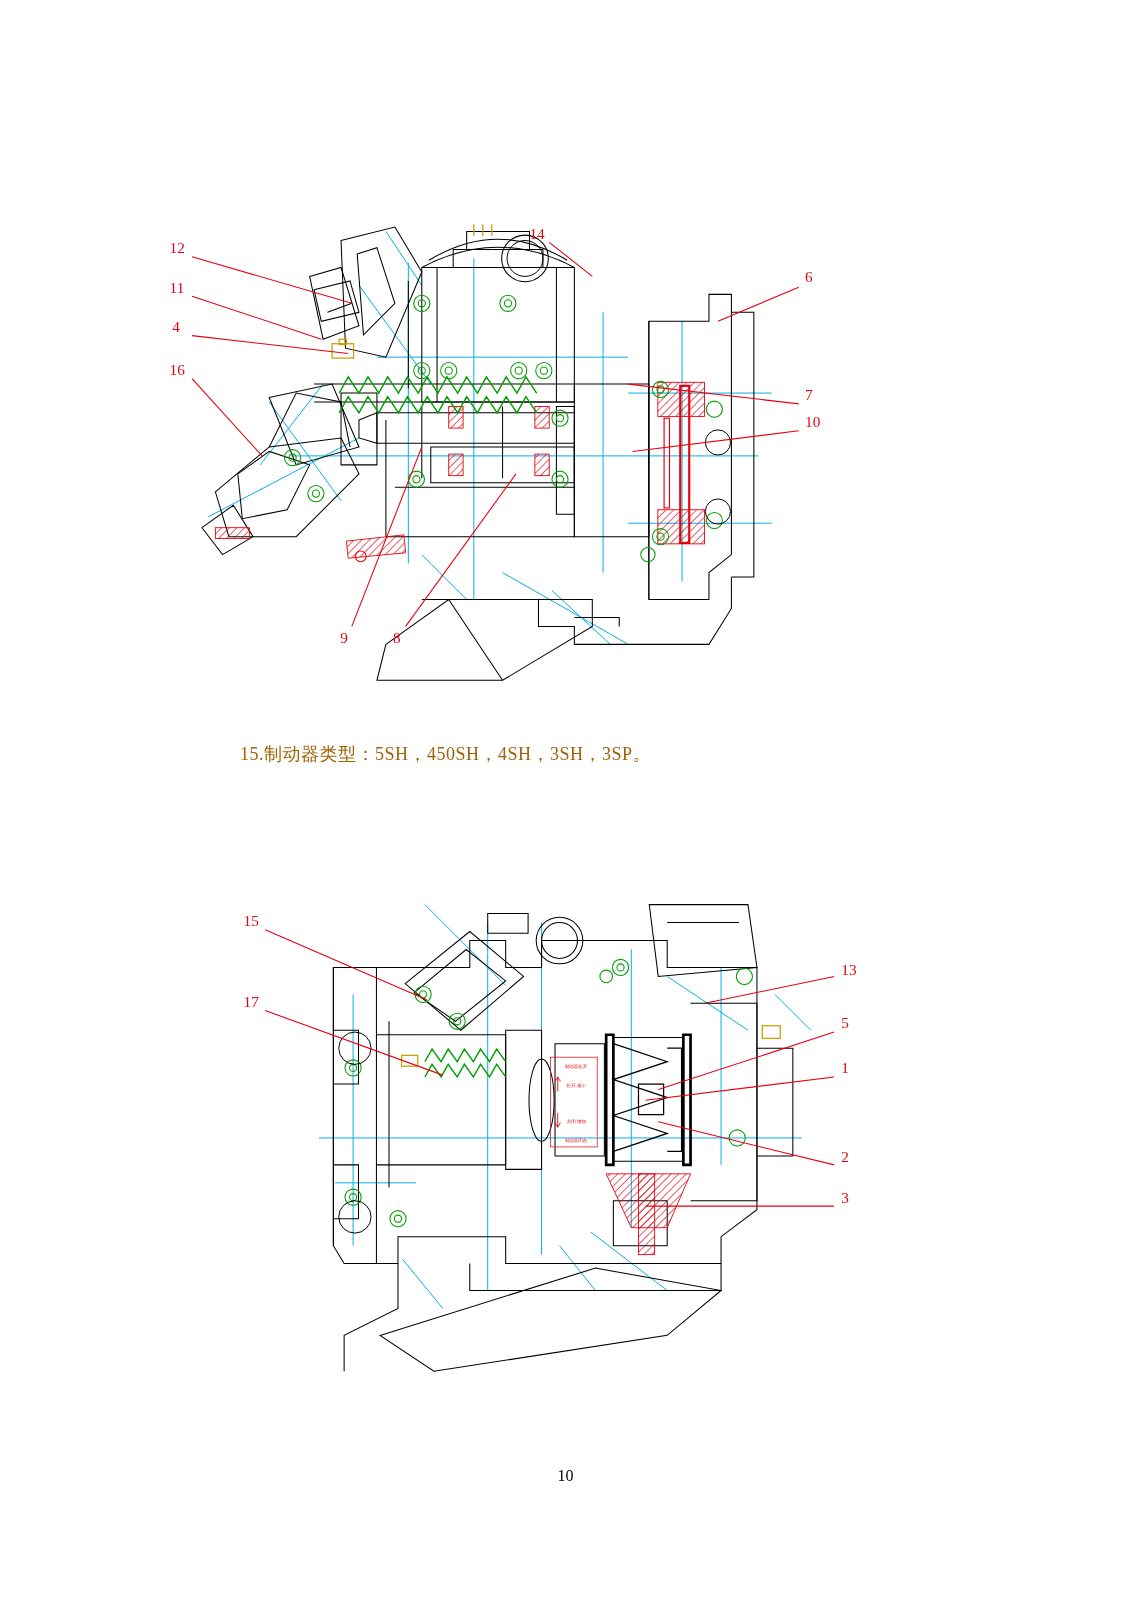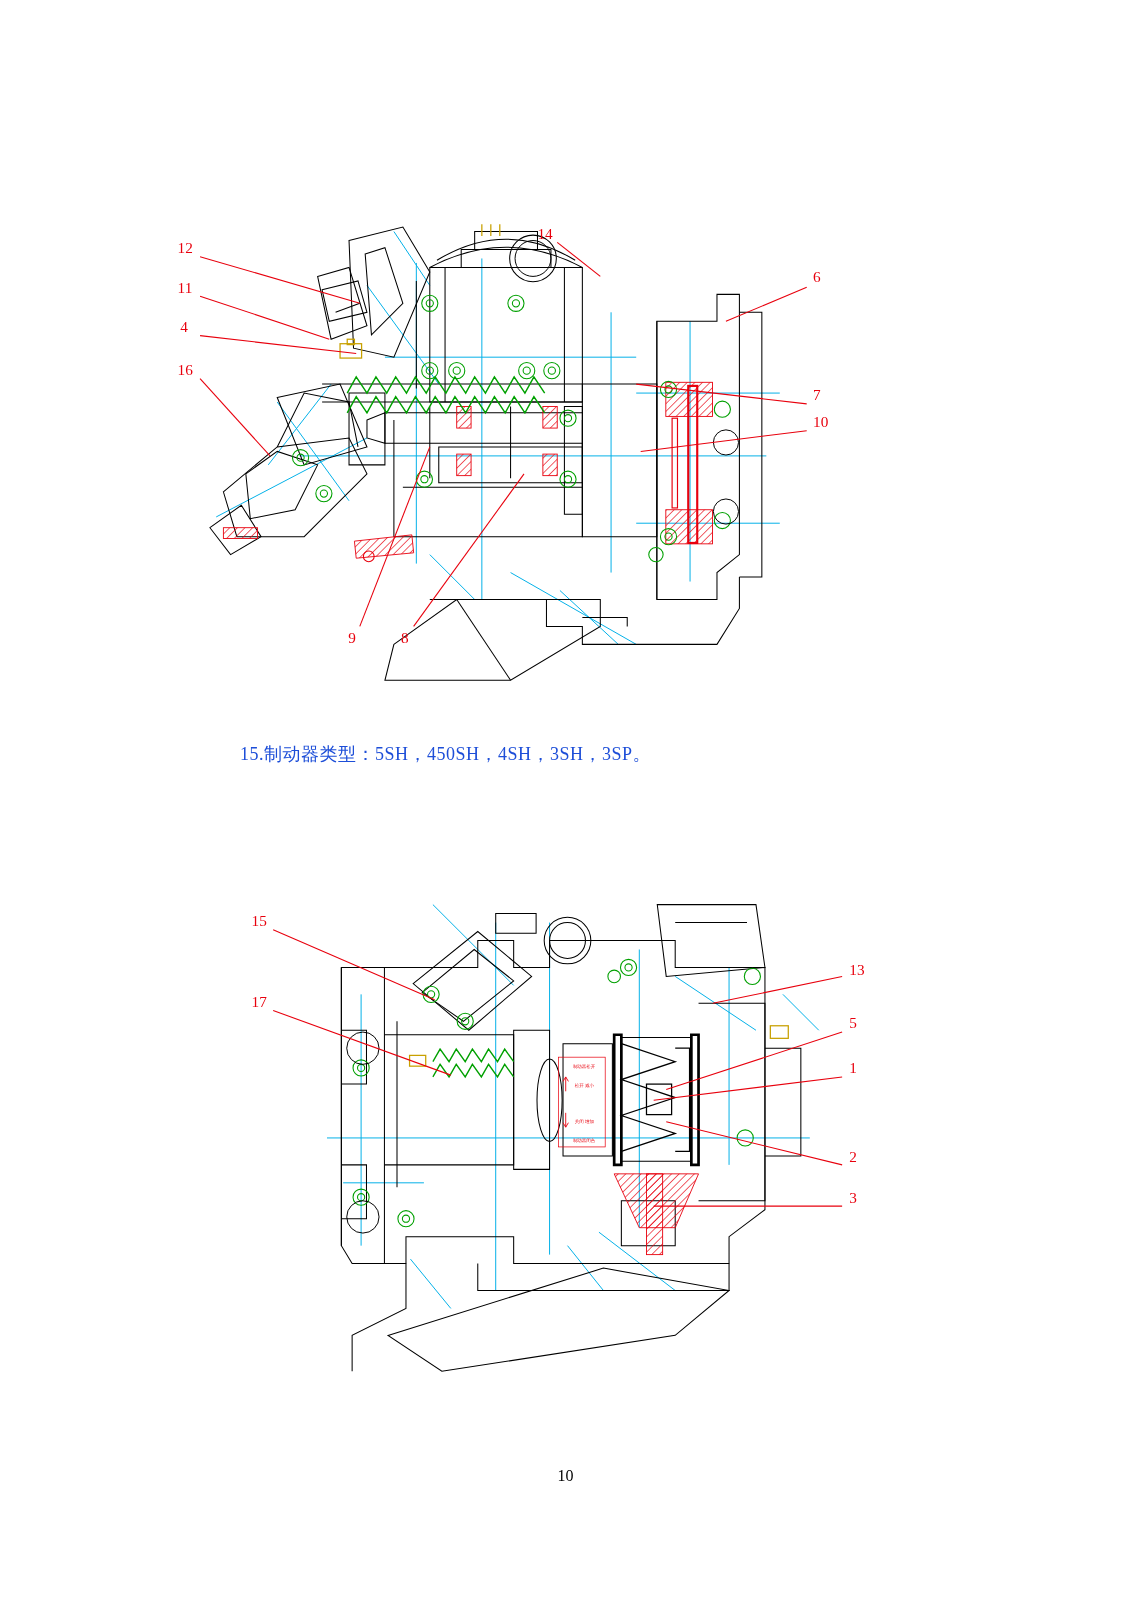--- a/index.html
+++ b/index.html
@@ -17,33 +17,32 @@
   }
   .page {
     position: absolute;
     inset: 0;
     background: #fff;
   }
   .fig {
     position: absolute;
     left: 0;
     width: 1015px;
-    margin-left: 8px;
   }
   #figure-top { top: 150px; height: 540px; }
   #figure-bottom { top: 840px; height: 560px; padding-left: 39px; }
   .fig svg { display: block; width: 100%; height: 100%; }
 
   .caption {
     position: absolute;
     left: 240px;
     top: 742px;
     font-size: 18px;
     letter-spacing: 0.5px;
-    color: #1d4ed8;
+    color: #a16207;
     white-space: nowrap;
   }
   .page-number {
     position: absolute;
     left: 0;
     right: 0;
     top: 1467px;
     text-align: center;
     font-size: 16px;
     color: #000;

